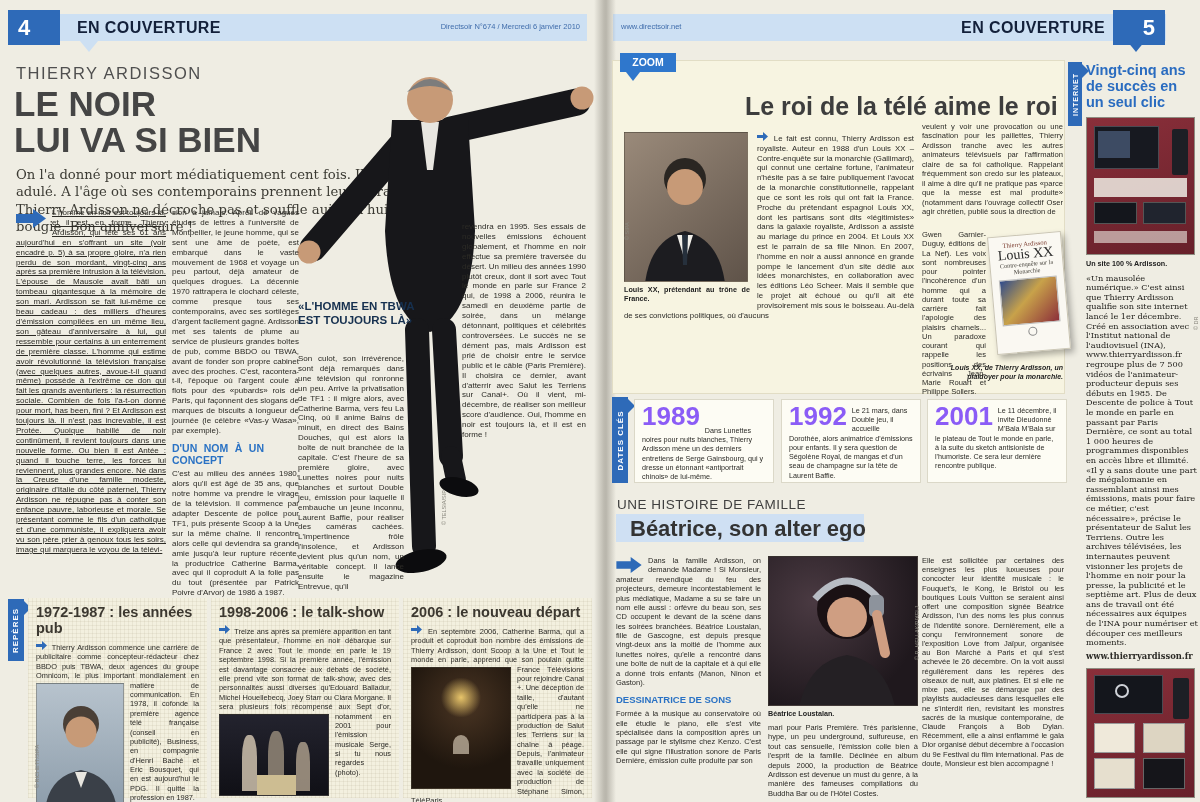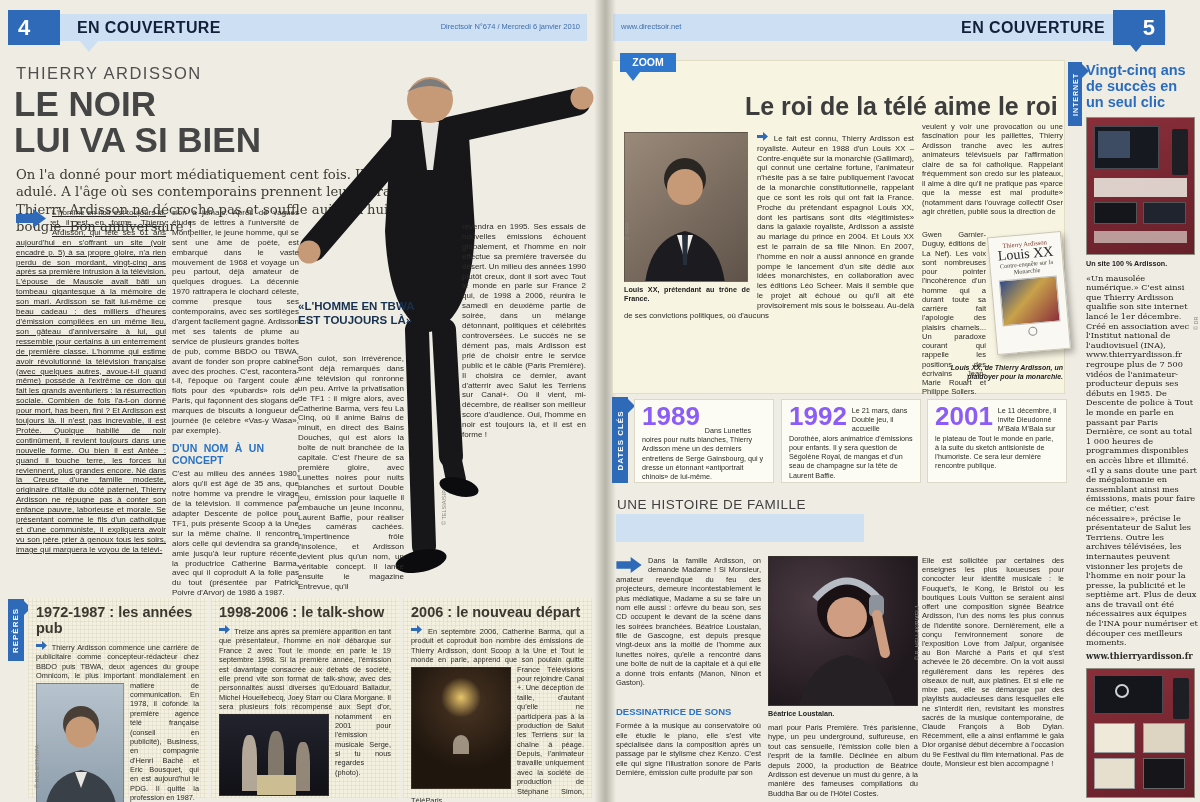--- a/index.html
+++ b/index.html
@@ -209,27 +209,28 @@
     <span class="year">1992</span>
     <span style="font-size:7.2px;line-height:1.28;display:block;">Le 21 mars, dans Double jeu, il accueille Dorothée, alors animatrice d'émissions pour enfants. Il y sera question de Ségolène Royal, de mangas et d'un seau de champagne sur la tête de Laurent Baffie.</span>
   </div>
   <div class="abs date-box" style="left:927px;top:399px;width:140px;height:84px;">
     <span class="year">2001</span>
     <span style="font-size:7.2px;line-height:1.28;display:block;">Le 11 décembre, il invite Dieudonné M'Bala M'Bala sur le plateau de Tout le monde en parle, à la suite du sketch antisioniste de l'humoriste. Ce sera leur dernière rencontre publique.</span>
   </div>
 
   <div class="abs" style="left:617px;top:497px;font-size:13.5px;letter-spacing:.5px;color:#3f3f3f;">UNE HISTOIRE DE FAMILLE</div>
   <div class="abs" style="left:616px;top:514px;width:248px;height:28px;background:#cfe0f3;"></div>
+  <div class="abs" style="left:630px;top:516px;font-size:22px;font-weight:800;color:#333;">Béatrice, son alter ego</div>
 
   <div class="abs jus" style="left:616px;top:556px;width:145px;font-size:7.5px;line-height:1.25;">
     <svg class="big-arrow" style="width:26px;height:16px;" viewBox="0 0 30 19">
         <polygon points="0,5 17,5 17,0 30,9.5 17,19 17,14 0,14" fill="#2e6ab8"></polygon>
       </svg>
     <span>Dans la famille Ardisson, on demande Madame ! Si Monsieur, amateur revendiqué du feu des projecteurs, demeure incontestablement le plus médiatique, Madame a su se faire un nom elle aussi : orfèvre du beau son, ses CD occupent le devant de la scène dans les soirées branchées. Béatrice Loustalan, fille de Gascogne, est depuis presque vingt-deux ans la moitié de l'homme aux lunettes noires, qu'elle a rencontré dans une boîte de nuit de la capitale et à qui elle a donné trois enfants (Manon, Ninon et Gaston).</span>
-    <div class="bluehead" style="font-size:9.5px;margin:19px 0 3px 0;">DESSINATRICE DE SONS</div>
+    <div class="bluehead" style="font-size:9.5px;margin:7px 0 3px 0;">DESSINATRICE DE SONS</div>
     <span>Formée à la musique au conservatoire où elle étudie le piano, elle s'est vite spécialisée dans la composition après un passage par le stylisme chez Kenzo. C'est elle qui signe l'illustration sonore de Paris Dernière, émission culte produite par son</span>
   </div>
 
   <div class="abs" style="left:768px;top:556px;width:150px;">
     <div class="ph" style="width:150px;height:150px;background:radial-gradient(circle at 30% 30%,#4a3a42,#1f181d 75%);">
       <svg width="150" height="150" viewBox="0 0 150 150">
           <circle cx="78" cy="52" r="30" fill="#1a1114"></circle>
           <circle cx="78" cy="60" r="20" fill="#cf9e82"></circle>
           <path d="M46 42 Q78 6 110 42" stroke="#b7bcc4" stroke-width="7" fill="none"></path>
           <rect x="100" y="38" width="15" height="22" rx="5" fill="#8d939c"></rect>

